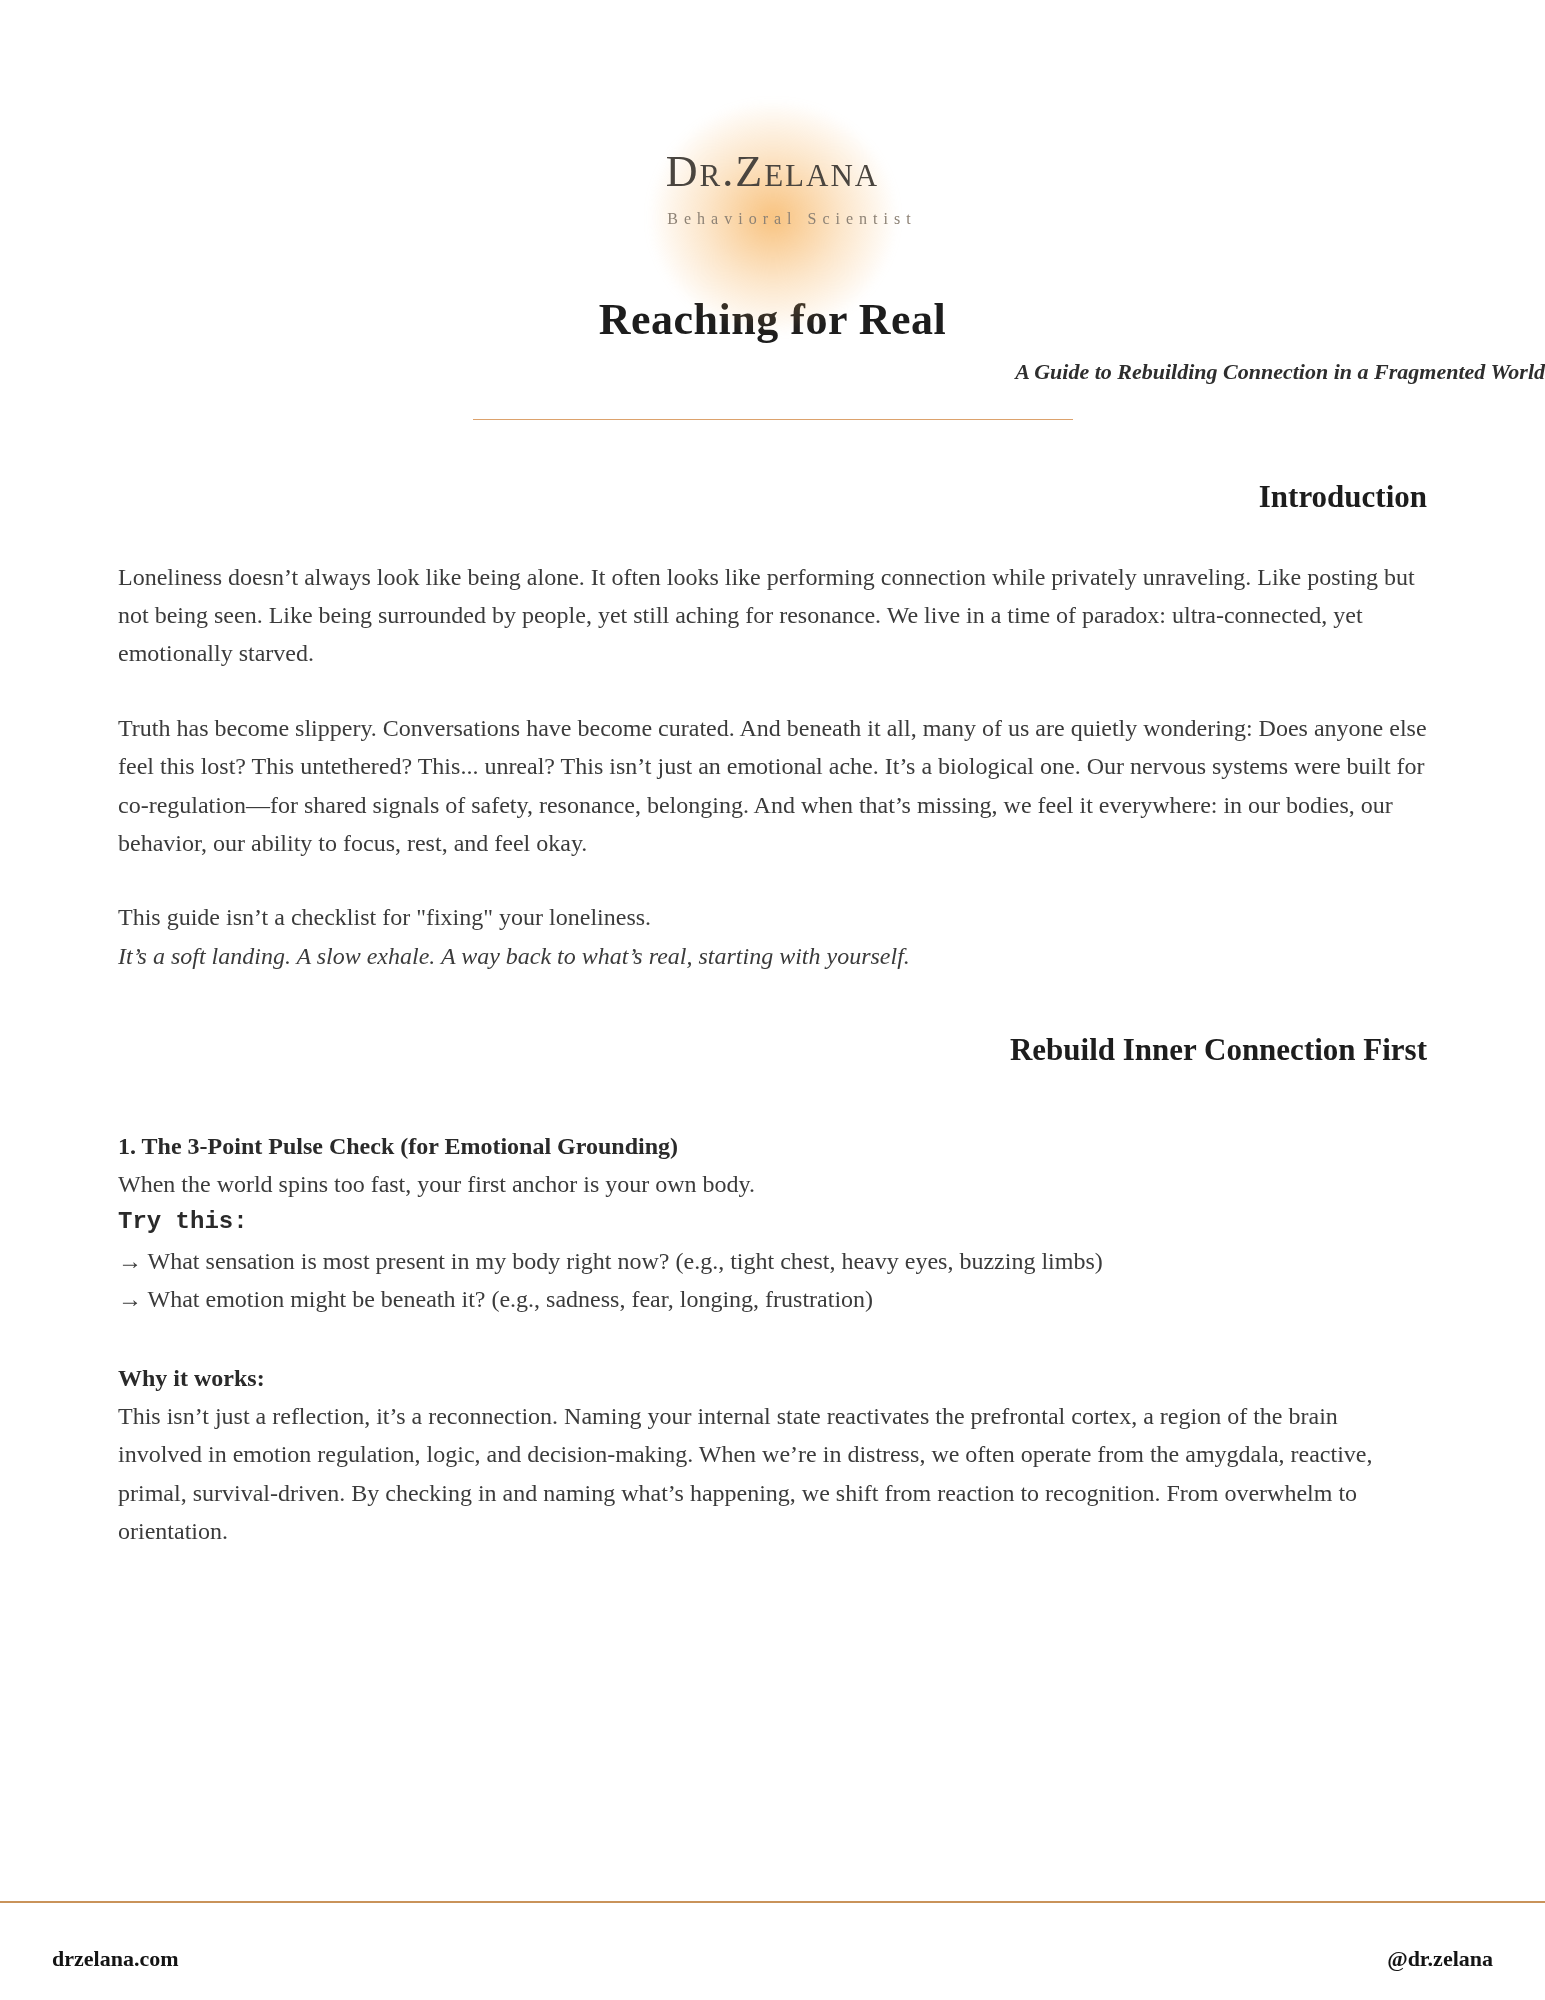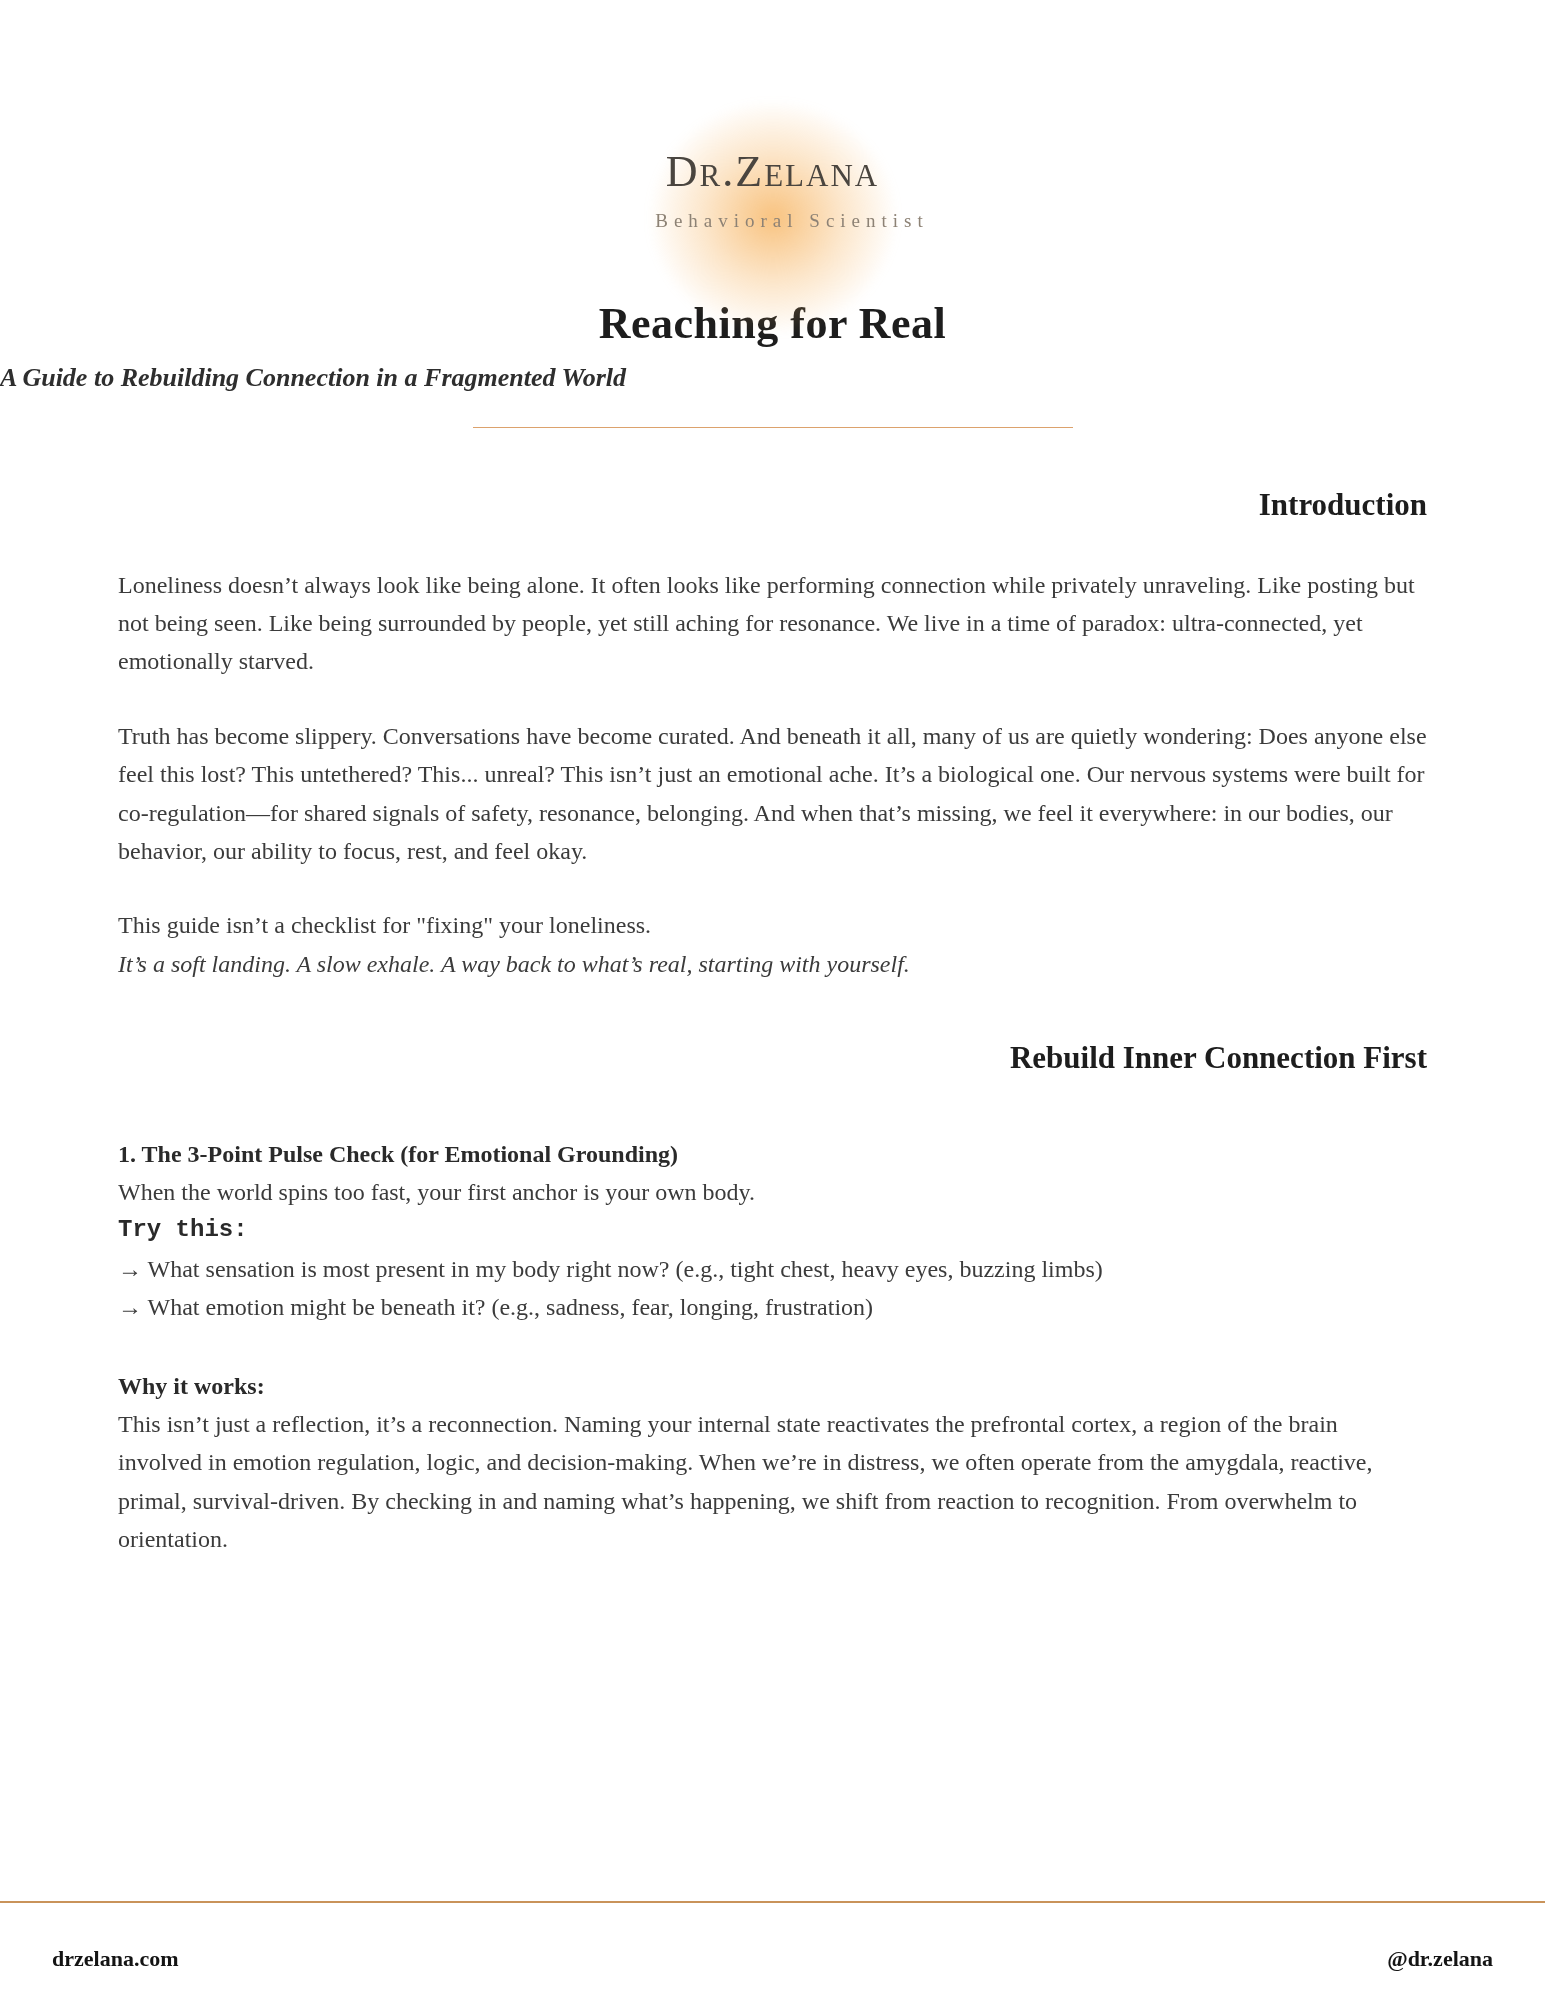--- a/index.html
+++ b/index.html
@@ -37,39 +37,39 @@
     position: relative;
     font-size: 44px;
     letter-spacing: 2px;
     font-variant: small-caps;
     color: #4a453f;
     line-height: 1;
   }
   .logo-subtitle {
     position: relative;
     margin-top: 16px;
-    font-size: 19px;
+    font-size: 16px;
     letter-spacing: 6px;
     color: #8d8275;
     padding-left: 39px;
   }
 
   
   .doc-title {
     margin: 66px 0 0 0;
     text-align: center;
     font-size: 44px;
     font-weight: bold;
     color: #1d1d1d;
     letter-spacing: 0.5px;
   }
   .doc-subtitle {
     margin: 14px 0 0 0;
-    text-align: left;
-    font-size: 26px;
+    text-align: right;
+    font-size: 22px;
     font-style: italic;
     font-weight: bold;
     color: #2e2e2e;
   }
   .divider {
     border: none;
     border-top: 1px solid #dca26d;
     width: 600px;
     margin: 34px auto 0 auto;
   }

